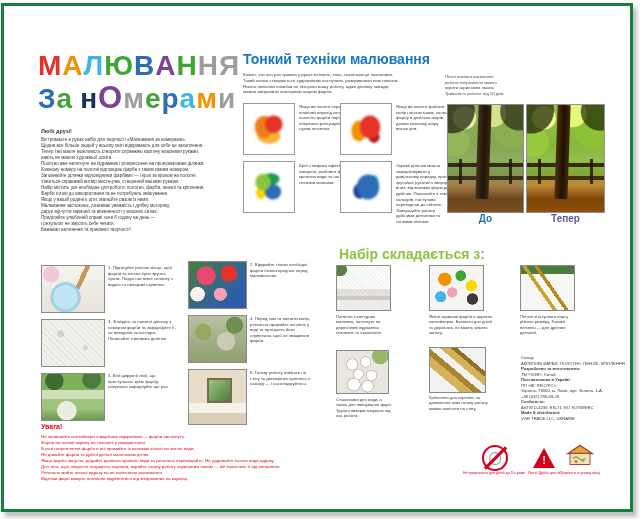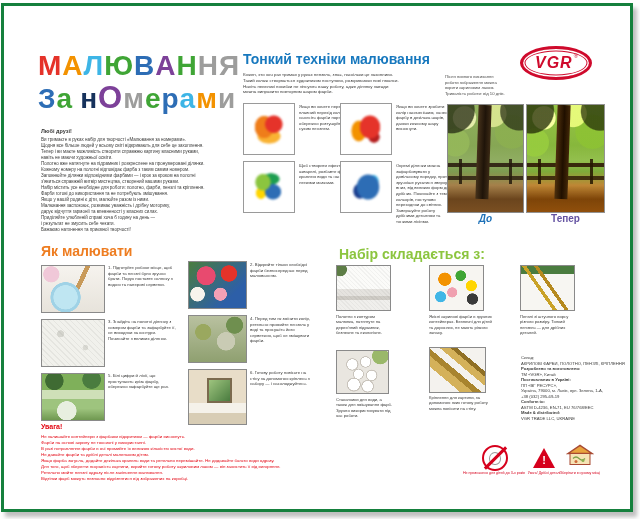--- a/index.html
+++ b/index.html
@@ -197,34 +197,29 @@
 
   <div class="swatch sw1" style="left:239px;top:97px;"></div>
   <div class="tcap" style="left:295px;top:98px;">Якщо ви хочете передати плавний перехід кольорів, нанесіть фарби поряд і обережно розтушуйте межу сухим пензлем.</div>
   <div class="swatch sw2" style="left:336px;top:97px;"></div>
   <div class="tcap" style="left:392px;top:98px;">Якщо ви хочете зробити колір насиченішим, нанесіть фарбу в декілька шарів, даючи кожному шару висохнути.</div>
   <div class="swatch sw3" style="left:239px;top:155px;"></div>
   <div class="tcap" style="left:295px;top:157px;">Щоб створити ефект акварелі, розбавте фарбу краплею води та нанесіть легкими мазками.</div>
   <div class="swatch sw4" style="left:336px;top:155px;"></div>
   <div class="tcap" style="left:392px;top:157px;">Окремі ділянки можна зафарбовувати у довільному порядку, проте зручніше рухатися зверху вниз, від великих форм до дрібних. Починайте з темних кольорів, поступово переходячи до світлих. Завершуйте роботу дрібними деталями та тонкими лініями.</div>
 
-  <div class="vgr">
-    <span class="nm">VGR</span>
-    <span class="rg">®</span>
-  </div>
   <div class="t brand-note pre">Після повного висихання
 роботи зображення можна
 вкрити акриловим лаком.
 Тривалість роботи: від 10 днів.</div>
   <div class="photo tree" style="left:443px;top:98px;width:75px;height:107px;"></div>
   <div class="photo tree after-photo" style="left:522px;top:98px;width:77px;height:107px;"></div>
-  <div class="ba-label" style="left:443px;width:77px;color:#1d71b8;font-style:italic;">До</div>
+  <div class="ba-label" style="left:443px;width:77px;color:#1d71b8;">До</div>
   <div class="ba-label" style="left:522px;width:79px;color:#6453a2;">Тепер</div>
 
-  <div class="t how-head">Як малювати</div>
 
   <div class="step-img si1" style="left:37px;top:259px;width:62px;height:46px;"></div>
   <div class="step-txt" style="left:104px;top:259px;width:68px;">1. Підготуйте робоче місце, щоб фарби та пензлі було зручно брати. Поруч поставте склянку з водою та паперові серветки.</div>
   <div class="step-img si2" style="left:184px;top:255px;width:57px;height:46px;"></div>
   <div class="step-txt" style="left:246px;top:256px;width:62px;">2. Відкрийте тільки необхідні фарби безпосередньо перед малюванням.</div>
 
   <div class="step-img si3" style="left:37px;top:313px;width:62px;height:46px;"></div>
   <div class="step-txt" style="left:104px;top:313px;width:68px;">3. Знайдіть на полотні ділянку з номером фарби та зафарбуйте її, не виходячи за контури. Починайте з великих ділянок.</div>
   <div class="step-img si4" style="left:184px;top:309px;width:57px;height:46px;"></div>
   <div class="step-txt" style="left:246px;top:310px;width:62px;">4. Перед тим як змінити колір, ретельно промийте пензель у воді та просушіть його серветкою, щоб не змішувати фарби.</div>

